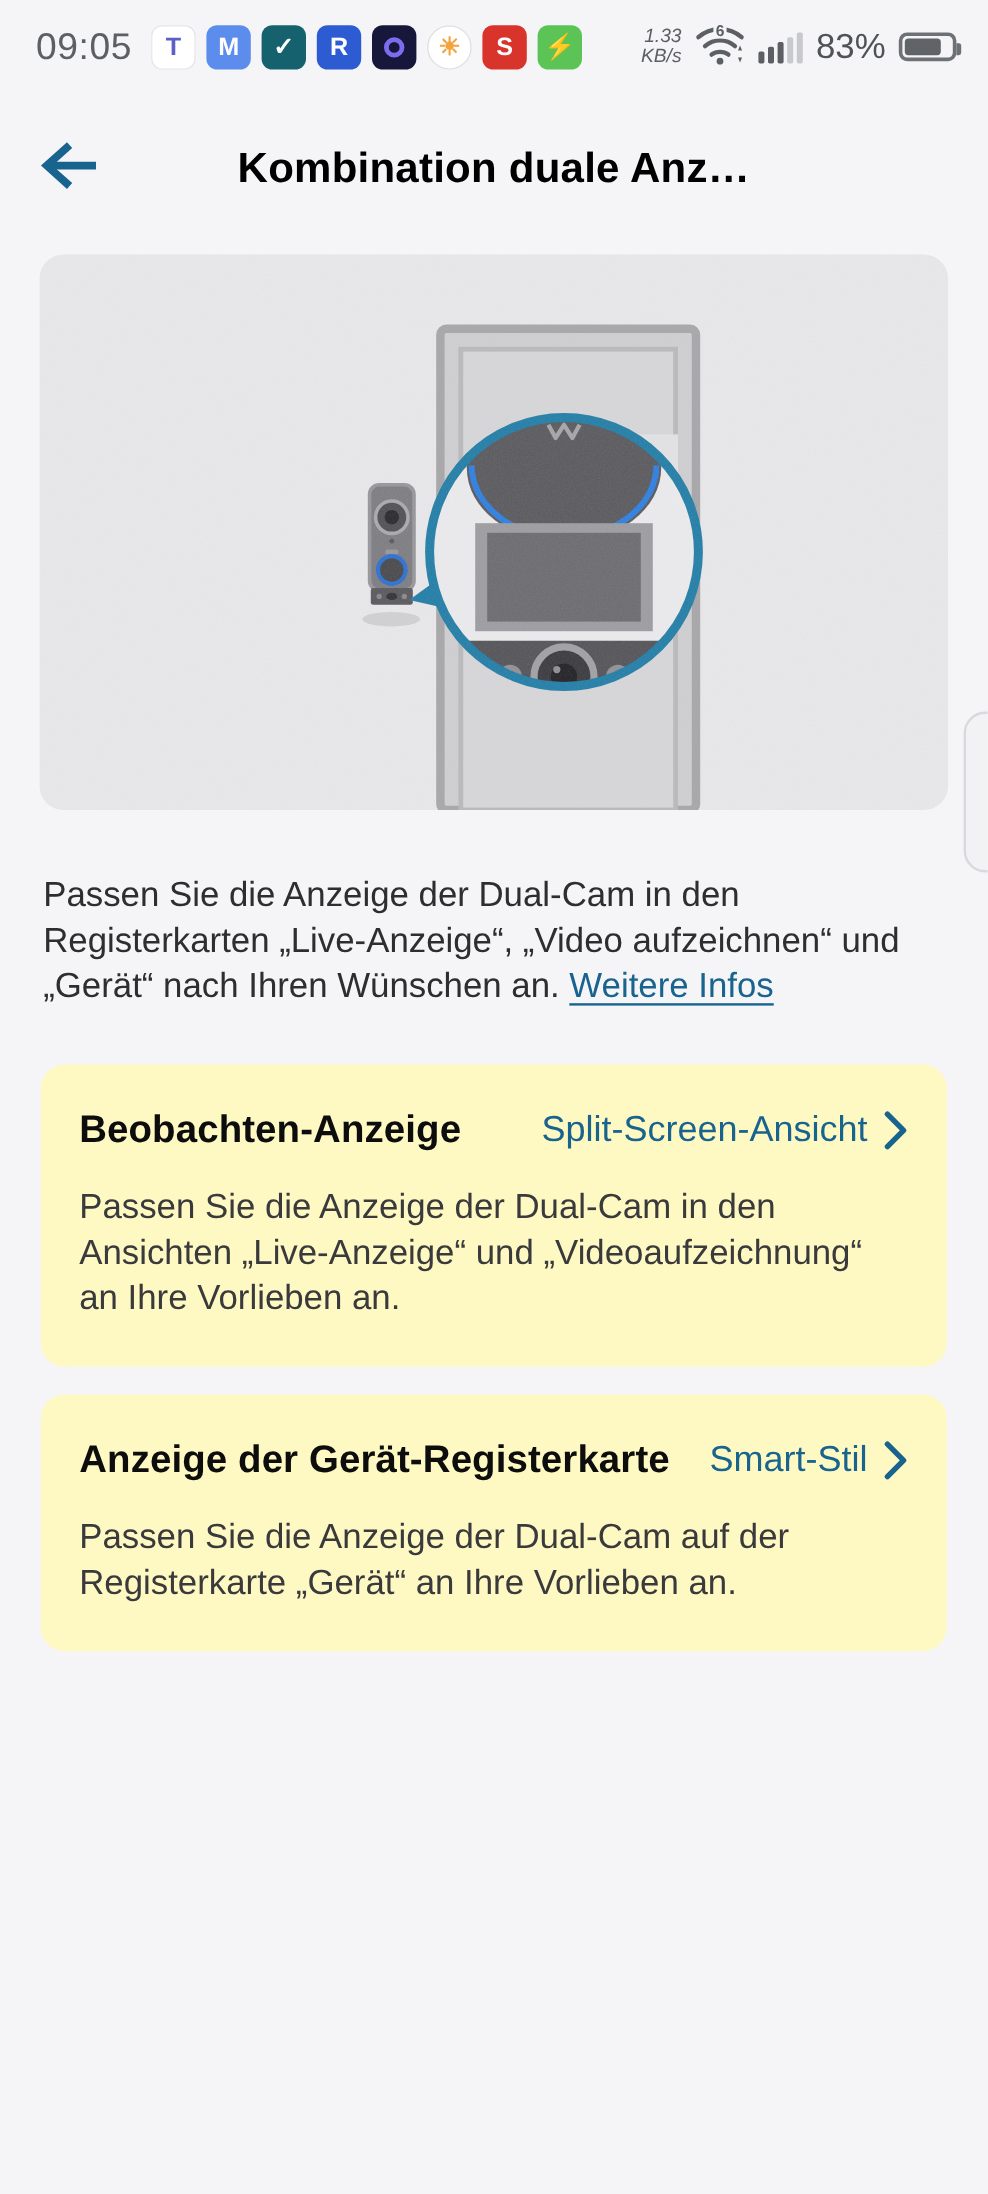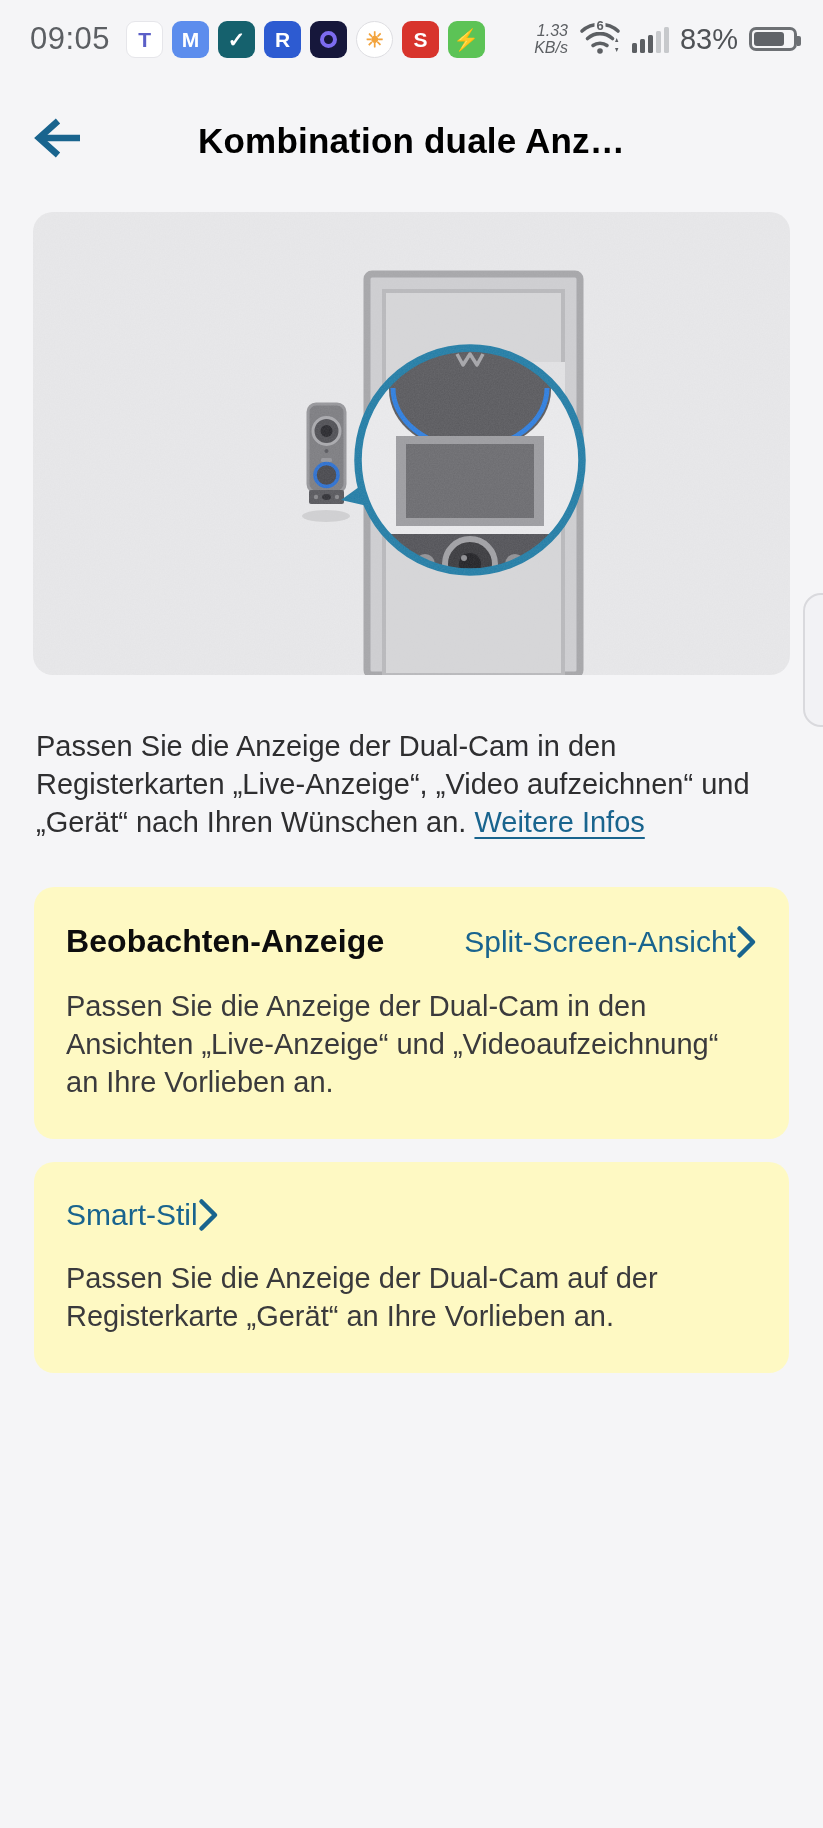--- a/index.html
+++ b/index.html
@@ -46,21 +46,21 @@
   }
   .intro a{color:#19648e;text-decoration:underline;text-underline-offset:5px;}
   
   .card{
     background:#fef9c3;border-radius:20px;margin:0 34px;padding:36px 32px 38px;
   }
   .card1{margin-top:46px;}
   .card2{margin-top:23px;}
   .card-head{display:flex;align-items:center;justify-content:space-between;}
   .card-title{font-size:32px;font-weight:bold;color:#0d0d0d;letter-spacing:.1px;}
-  .card-value{display:flex;align-items:center;cursor:pointer;}
+  .card-value{display:flex;align-items:center;gap:13px;cursor:pointer;}
   .card-value-label{font-size:30px;color:#19648e;}
   .card-desc{margin-top:27px;font-size:29px;line-height:38px;color:#3a3a3c;}
   
   .edge-pill{
     position:absolute;right:-20px;top:593px;width:36px;height:130px;
     border:2px solid #d9d9dd;border-radius:18px;background:#f2f2f5;
   }
 </style>
 </head>
 <body>
@@ -188,20 +188,21 @@
       <svg width="21" height="34" viewBox="0 0 21 34">
         <path d="M3.5 3.5 L17 17 L3.5 30.5" fill="none" stroke="#19648e" stroke-width="4.5" stroke-linecap="round" stroke-linejoin="round"></path>
       </svg>
     </span>
   </div>
   <div class="card-desc">Passen Sie die Anzeige der Dual-Cam in den Ansichten „Live-Anzeige“ und „Videoaufzeichnung“ an Ihre Vorlieben an.</div>
 </div>
 
 <div class="card card2">
   <div class="card-head">
+    <span class="card-title">Anzeige der Gerät-Registerkarte</span>
     <span class="card-value">
       <span class="card-value-label">Smart-Stil</span>
       <svg width="21" height="34" viewBox="0 0 21 34">
         <path d="M3.5 3.5 L17 17 L3.5 30.5" fill="none" stroke="#19648e" stroke-width="4.5" stroke-linecap="round" stroke-linejoin="round"></path>
       </svg>
     </span>
   </div>
   <div class="card-desc">Passen Sie die Anzeige der Dual-Cam auf der Registerkarte „Gerät“ an Ihre Vorlieben an.</div>
 </div>
 

